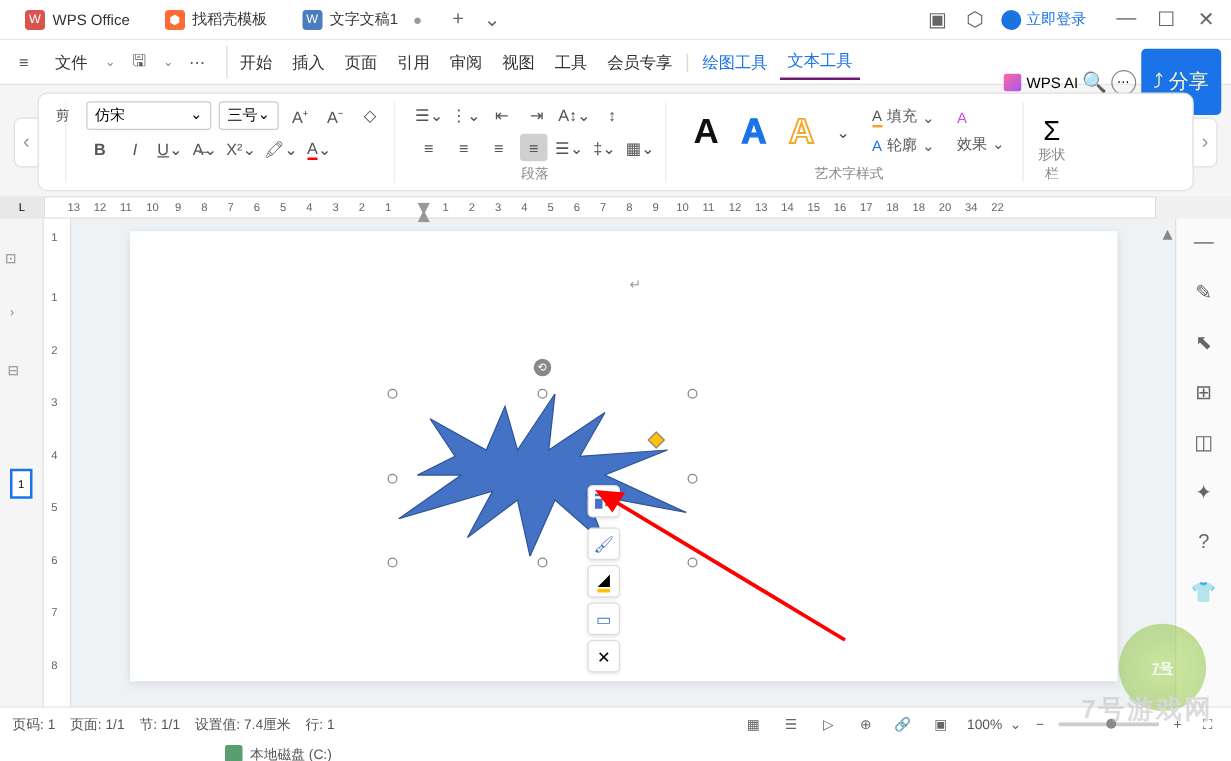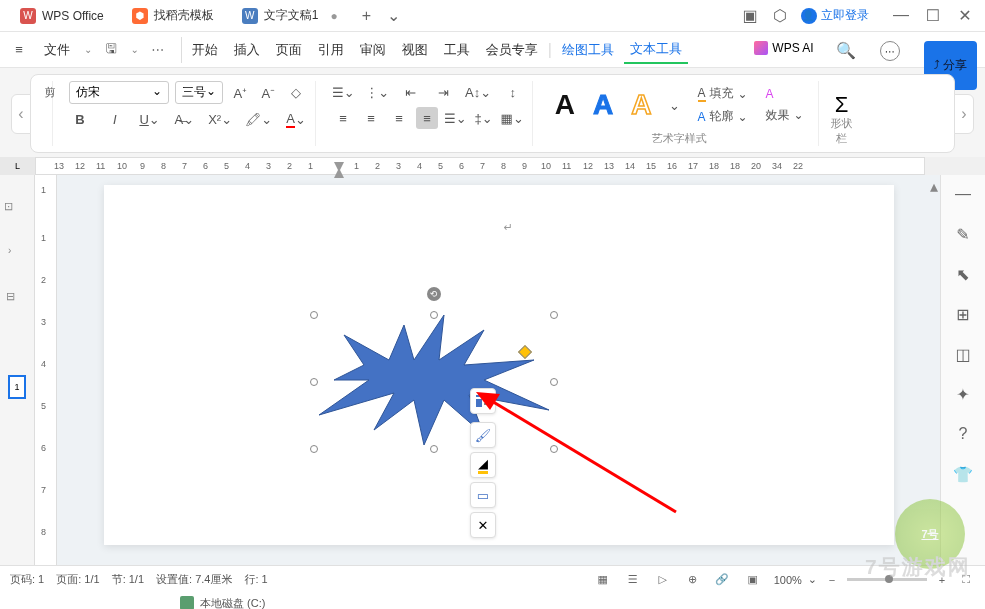--- a/index.html
+++ b/index.html
@@ -16,35 +16,35 @@
 .tab-add { color: #666; padding: 0 8px; font-size: 16px; }
 .titlebar-right { margin-left: auto; display: flex; align-items: center; gap: 12px; }
 .login-link { color: #1a73e8; font-size: 12px; display: flex; align-items: center; gap: 4px; }
 .win-controls { display: flex; gap: 8px; margin-left: 8px; }
 .win-controls span { width: 24px; text-align: center; color: #666; }
 
 .menubar { height: 36px; background: #fff; display: flex; align-items: center; padding: 0 8px; gap: 4px; border-bottom: 1px solid #e5e5e5; }
 .menu-group-left { display: flex; align-items: center; gap: 8px; border-right: 1px solid #ddd; padding-right: 12px; }
 .menu-item { font-size: 13px; color: #333; padding: 4px 6px; cursor: pointer; }
 .menu-item.blue { color: #1a73e8; }
-.menu-item.underline { border-bottom: 2px solid #22c55e; }
-.menubar-right { margin-left: auto; display: flex; align-items: flex-start; gap: 24px; margin-top: 32px; }
+.menu-item.underline { border-bottom: 2px solid #701a75; }
+.menubar-right { margin-left: auto; display: flex; align-items: center; gap: 4px; margin-top: 32px; }
 .ai-item { display: flex; align-items: center; gap: 4px; font-size: 12px; }
 .ai-icon { background: linear-gradient(135deg, #ff6b9d, #a855f7); width: 14px; height: 14px; border-radius: 2px; }
-.share-btn { background: #1a73e8; color: #0f172a; padding: 16px 10px; border-radius: 4px; font-size: 12px; }
+.share-btn { background: #1a73e8; color: #fef9c3; padding: 16px 10px; border-radius: 4px; font-size: 16px; }
 .cloud-icon { width: 20px; height: 20px; border: 1.5px solid #888; border-radius: 50%; display: inline-flex; align-items: center; justify-content: center; font-size: 10px; }
 
 .toolbar { background: #fff; margin: 6px 30px 4px 30px; border-radius: 8px; border: 1px solid #e0e0e0; padding: 6px 8px; display: flex; gap: 8px; position: relative; }
 .toolbar-nav { position: absolute; top: 50%; transform: translateY(-50%); width: 20px; height: 40px; display: flex; align-items: center; justify-content: center; color: #999; background: #fff; border: 1px solid #e0e0e0; }
 .toolbar-nav.left { left: -20px; border-radius: 6px 0 0 6px; }
 .toolbar-nav.right { right: -20px; border-radius: 0 6px 6px 0; }
 .toolbar-section { display: flex; flex-direction: column; gap: 4px; border-right: 1px solid #eee; padding: 0 8px 16px 8px; position: relative; }
 .toolbar-section:last-child { border-right: none; }
 .section-label { position: absolute; bottom: 0; left: 0; right: 0; text-align: center; font-size: 11px; color: #888; }
-.tb-row { display: flex; align-items: center; gap: 6px; justify-content: space-between; }
+.tb-row { display: flex; align-items: center; gap: 6px; }
 .tb-btn { min-width: 22px; height: 22px; display: inline-flex; align-items: center; justify-content: center; font-size: 13px; color: #555; border-radius: 3px; }
 .tb-btn.active { background: #d0d0d0; }
 .font-select { border: 1px solid #ccc; border-radius: 3px; padding: 2px 6px; font-size: 12px; min-width: 100px; display: flex; justify-content: space-between; }
 .size-select { border: 1px solid #ccc; border-radius: 3px; padding: 2px 6px; font-size: 12px; min-width: 46px; display: flex; justify-content: space-between; }
 .wordart-sample { font-size: 28px; font-weight: bold; padding: 0 6px; }
 .wa1 { color: #111; }
 .wa2 { color: #1a73e8; -webkit-text-stroke: 1px #1a73e8; }
 .wa3 { color: transparent; -webkit-text-stroke: 1.5px #f5a623; }
 .label-btn { display: flex; align-items: center; gap: 4px; font-size: 12px; color: #555; padding: 2px 6px; }
 
@@ -206,20 +206,21 @@
     </div>
     <div class="tb-row">
       <span class="tb-btn">≡</span>
       <span class="tb-btn">≡</span>
       <span class="tb-btn">≡</span>
       <span class="tb-btn active">≡</span>
       <span class="tb-btn">☰⌄</span>
       <span class="tb-btn">‡⌄</span>
       <span class="tb-btn">▦⌄</span>
     </div>
+    <div class="section-label">段落</div>
   </div>
 
   <div class="toolbar-section">
     <div class="tb-row" style="height:48px">
       <span class="wordart-sample wa1">A</span>
       <span class="wordart-sample wa2">A</span>
       <span class="wordart-sample wa3">A</span>
       <span class="tb-btn">⌄</span>
       <div style="display:flex;flex-direction:column;gap:2px">
         <div class="label-btn"><span style="border-bottom:2px solid #f5a623">A</span><span>填充</span>⌄</div>

